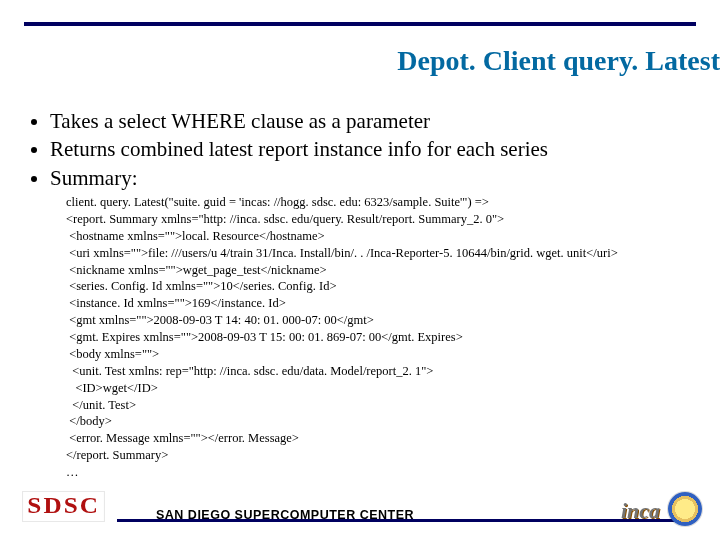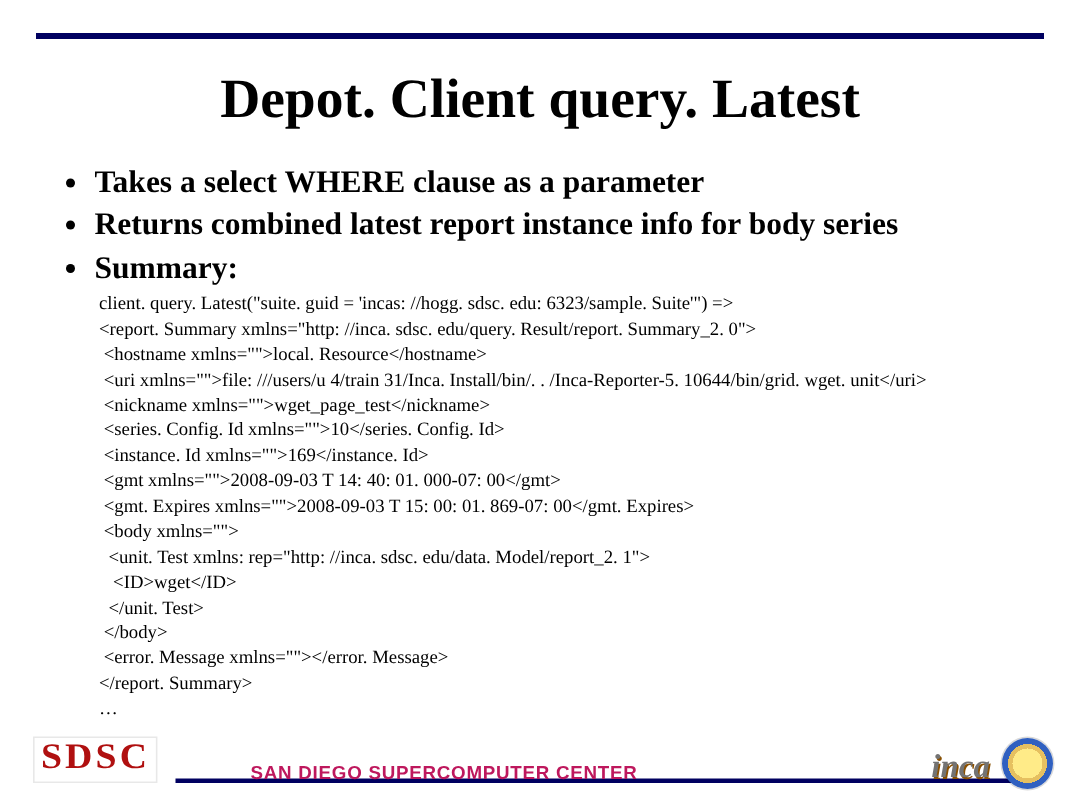--- a/index.html
+++ b/index.html
@@ -24,42 +24,41 @@
     left: 24px;
     right: 24px;
     height: 4px;
     background: #000060;
   }
   .title {
     position: absolute;
     top: 45px;
     left: 0;
     right: 0;
-    text-align: center;
-    font-size: 37px;
+    text-align: right;
+    font-size: 28px;
     font-weight: bold;
-    color: #000000;
+    color: #0369a1;
   }
   .bullets {
     position: absolute;
     top: 108px;
     left: 46px;
     right: 40px;
     list-style: disc;
     margin: 0;
     padding: 0 0 0 0;
     font-size: 21px;
     color: #000000;
     line-height: 1.25;
   }
   .bullets li {
-    margin-left: 17px;
+    margin-left: 4px;
     padding-left: 0;
     margin-bottom: 2px;
-    font-weight: bold;
   }
   .code-block {
     position: absolute;
     top: 194px;
     left: 66px;
     right: 30px;
     font-size: 12.5px;
     line-height: 1.35;
     white-space: pre;
     font-family: "Times New Roman", Times, serif;
@@ -86,26 +85,26 @@
     padding: 0 4px 2px 4px;
   }
   .footer-rule {
     flex: 1;
     height: 3px;
     background: #000060;
     margin-top: 10px;
   }
   .footer-text {
     position: absolute;
-    left: 143px;
+    left: 132px;
     bottom: 0px;
     font-family: Arial, Helvetica, sans-serif;
     font-size: 12.5px;
     font-weight: 700;
-    color: #be185d;
+    color: #000000;
     letter-spacing: 0.5px;
   }
   .inca-logo {
     position: absolute;
     right: 60px;
     bottom: 16px;
     font-family: Georgia, serif;
     font-style: italic;
     font-weight: bold;
     font-size: 22px;
@@ -127,21 +126,21 @@
 <body>
 
 <div class="slide">
 
   <div class="top-rule"></div>
 
   <div class="title">Depot. Client query. Latest</div>
 
   <ul class="bullets">
     <li>Takes a select WHERE clause as a parameter</li>
-    <li>Returns combined latest report instance info for body series</li>
+    <li>Returns combined latest report instance info for each series</li>
     <li>Summary:</li>
   </ul>
 
   <div class="code-block" id="code-block">client. query. Latest("suite. guid = 'incas: //hogg. sdsc. edu: 6323/sample. Suite'") =&gt;
 &lt;report. Summary xmlns="http: //inca. sdsc. edu/query. Result/report. Summary_2. 0"&gt;
  &lt;hostname xmlns=""&gt;local. Resource&lt;/hostname&gt;
  &lt;uri xmlns=""&gt;file: ///users/u 4/train 31/Inca. Install/bin/. . /Inca-Reporter-5. 10644/bin/grid. wget. unit&lt;/uri&gt;
  &lt;nickname xmlns=""&gt;wget_page_test&lt;/nickname&gt;
  &lt;series. Config. Id xmlns=""&gt;10&lt;/series. Config. Id&gt;
  &lt;instance. Id xmlns=""&gt;169&lt;/instance. Id&gt;

